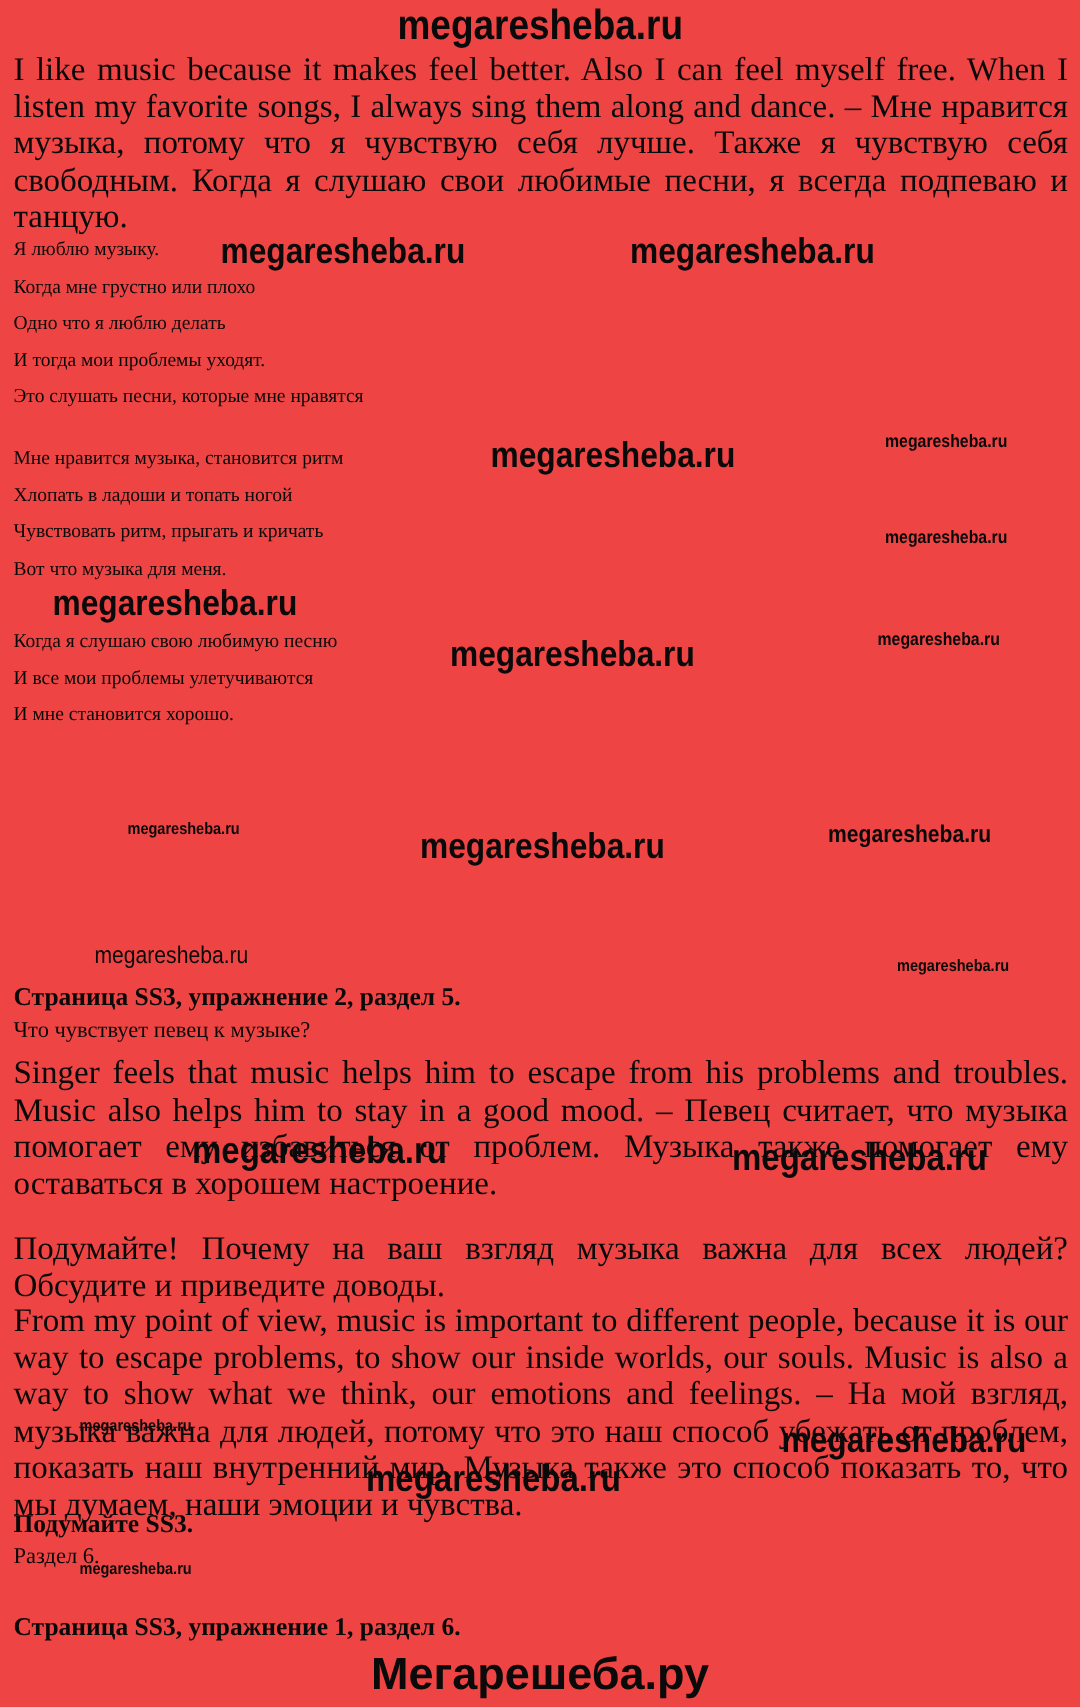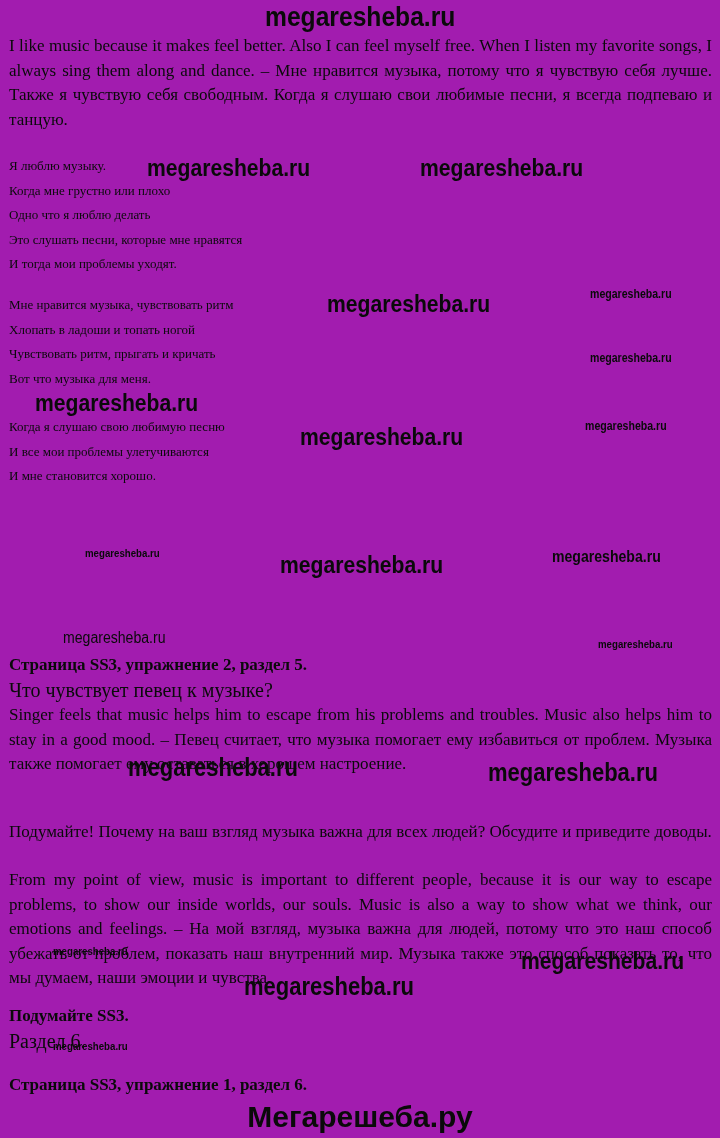--- a/index.html
+++ b/index.html
@@ -2,21 +2,21 @@
 <html><head>
 <meta charset="utf-8">
 <style>
   * { margin: 0; padding: 0; box-sizing: border-box; }
   html, body { background: #e8e8e8; }
   .page {
     position: relative;
     width: 720px;
     height: 1138px;
     margin: 0 auto;
-    background: #a21caf;
+    background: #ef4444;
     overflow: hidden;
     font-family: "Liberation Serif", "DejaVu Serif", serif;
     color: #0a0a0a;
   }
   
   .wm {
     position: absolute;
     font-family: "Liberation Sans", "DejaVu Sans", sans-serif;
     font-weight: 700;
     color: #0a0a0a;
@@ -39,42 +39,42 @@
     font-weight: 700;
     font-size: 28px;
     line-height: 1.1;
   }
   .doc-title .squeeze { display: inline-block; transform: scaleX(0.88); }
   
   .para {
     position: absolute;
     left: 9px;
     width: 703px;
-    font-size: 17px;
+    font-size: 22px;
     line-height: 24.5px;
     text-align: justify;
   }
   .stanza {
     position: absolute;
     left: 9px;
     font-size: 13px;
     line-height: 24.5px;
   }
   .stanza .poem-line { white-space: nowrap; }
   .heading {
     position: absolute;
     left: 9px;
     font-size: 17px;
     font-weight: 700;
     white-space: nowrap;
   }
   .plain-line {
     position: absolute;
     left: 9px;
-    font-size: 20px;
+    font-size: 15px;
     white-space: nowrap;
   }
   .footer-brand {
     position: absolute;
     top: 1100px; left: 0; right: 0;
     text-align: center;
     font-family: "Liberation Sans", "DejaVu Sans", sans-serif;
     font-weight: 700;
     font-size: 30px;
     line-height: 1.1;
@@ -123,26 +123,26 @@
   <div class="doc-title">
     <span class="squeeze">megaresheba.ru</span>
   </div>
 
   <p class="para" id="p1">I like music because it makes feel better. Also I can feel myself free. When I listen my favorite songs, I always sing them along and dance. – Мне нравится музыка, потому что я чувствую себя лучше. Также я чувствую себя свободным. Когда я слушаю свои любимые песни, я всегда подпеваю и танцую.</p>
 
   <div class="stanza" id="stanza1">
     <div class="poem-line">Я люблю музыку.</div>
     <div class="poem-line">Когда мне грустно или плохо</div>
     <div class="poem-line">Одно что я люблю делать</div>
+    <div class="poem-line">И тогда мои проблемы уходят.</div>
     <div class="poem-line">Это слушать песни, которые мне нравятся</div>
-    <div class="poem-line">И тогда мои проблемы уходят.</div>
   </div>
 
   <div class="stanza" id="stanza2">
-    <div class="poem-line">Мне нравится музыка, чувствовать ритм</div>
+    <div class="poem-line">Мне нравится музыка, становится ритм</div>
     <div class="poem-line">Хлопать в ладоши и топать ногой</div>
     <div class="poem-line">Чувствовать ритм, прыгать и кричать</div>
     <div class="poem-line">Вот что музыка для меня.</div>
   </div>
 
   <div class="stanza" id="stanza3">
     <div class="poem-line">Когда я слушаю свою любимую песню</div>
     <div class="poem-line">И все мои проблемы улетучиваются</div>
     <div class="poem-line">И мне становится хорошо.</div>
   </div>

